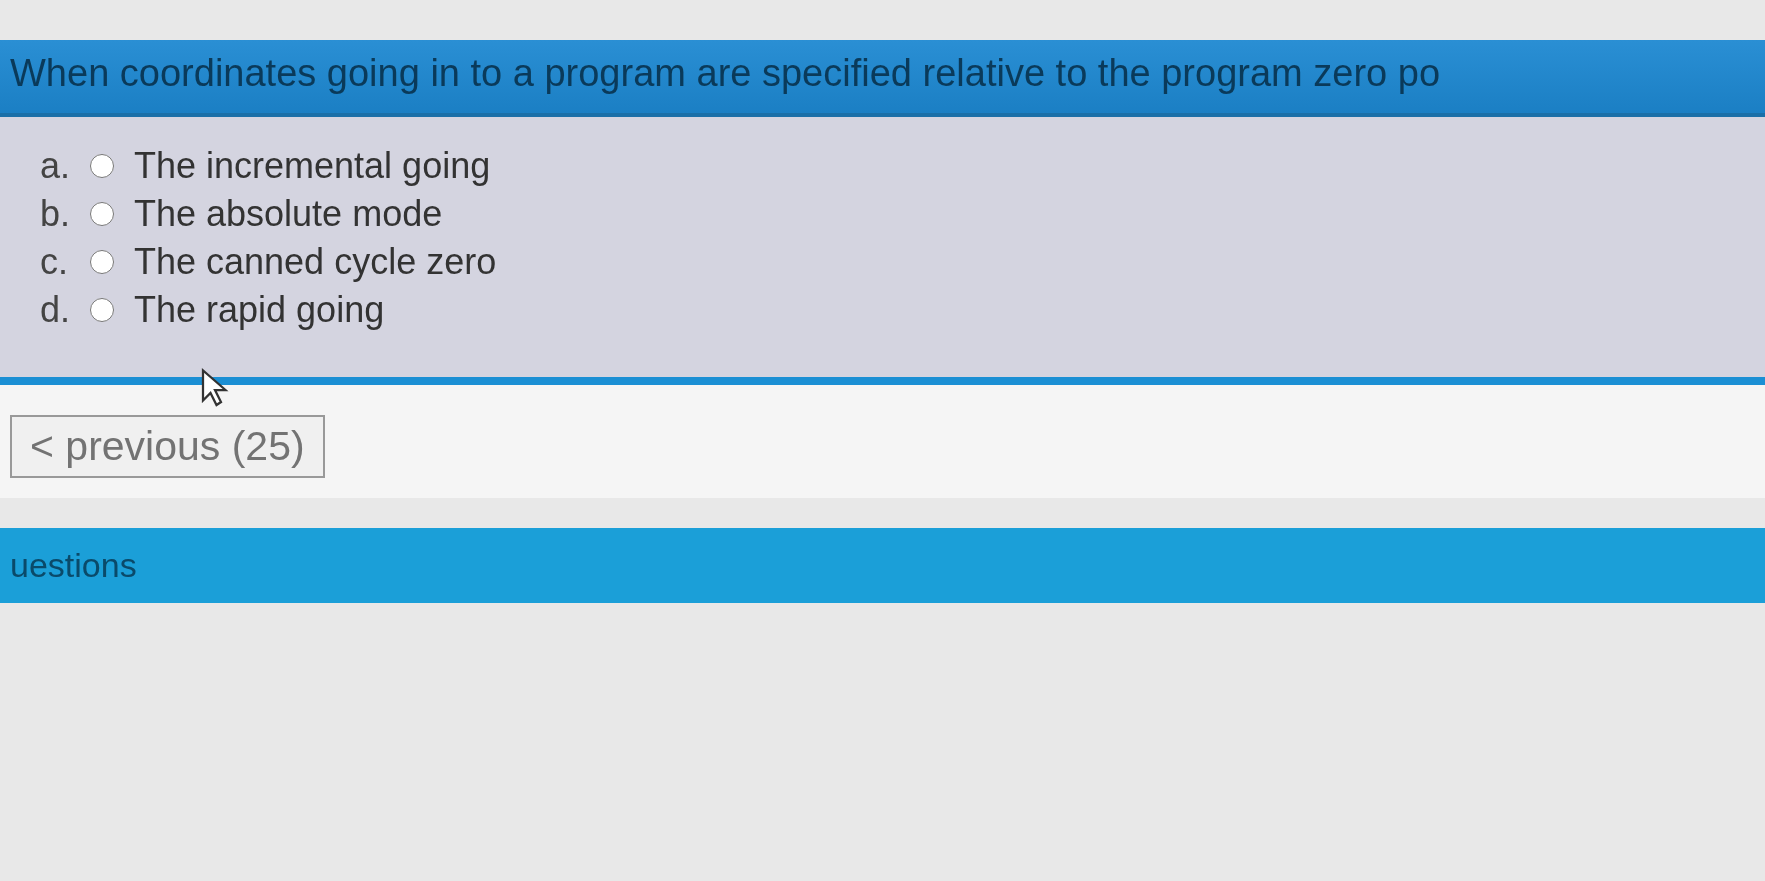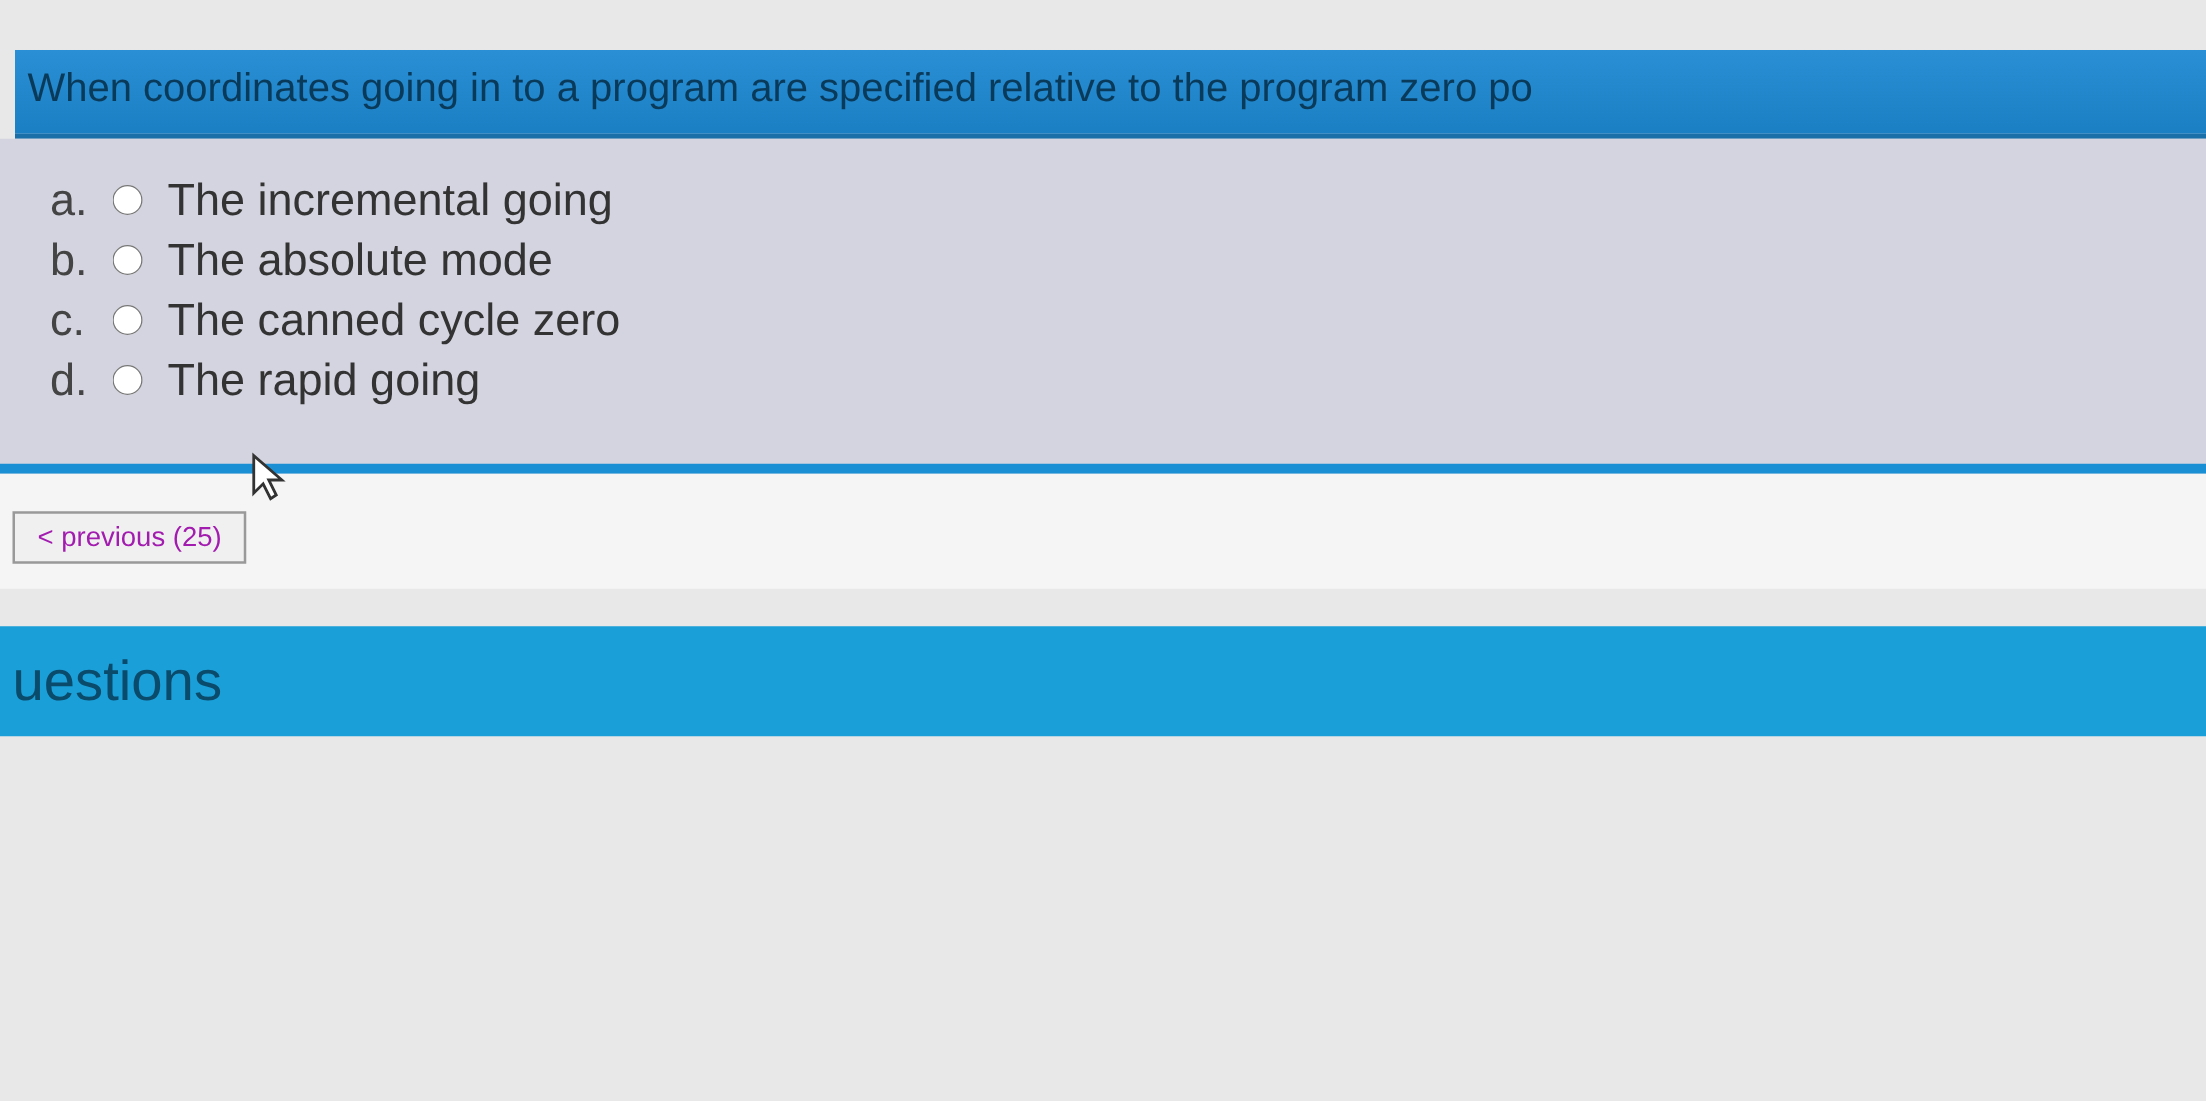--- a/index.html
+++ b/index.html
@@ -13,27 +13,26 @@
       width: 1765px;
       height: 881px;
       overflow: hidden;
     }
     .page-wrapper {
       padding-top: 40px;
     }
     .question-header {
       background: linear-gradient(to bottom, #2a8fd4, #1b7fc4);
       color: #0a3a5a;
-      font-size: 32px;
+      font-size: 38px;
       padding: 12px 10px 18px 10px;
       border-bottom: 4px solid #1a6fa8;
       font-weight: 400;
       white-space: nowrap;
       overflow: hidden;
-      margin-left: 12px;
     }
     .answers-panel {
       background: #d4d4e0;
       padding: 28px 20px 40px 40px;
       border-bottom: 8px solid #1b8fd4;
     }
     .answer-row {
       display: flex;
       align-items: center;
       margin-bottom: 6px;
@@ -54,41 +53,41 @@
       color: #333;
     }
     .nav-bar {
       background: #f5f5f5;
       padding: 30px 10px 20px 10px;
       display: flex;
       gap: 14px;
       position: relative;
     }
     .nav-button {
-      font-size: 22px;
+      font-size: 41px;
       padding: 6px 18px;
       background: #f0f0f0;
       border: 2px solid #999;
-      color: #a21caf;
+      color: #737373;
       cursor: pointer;
       font-family: inherit;
     }
     .cursor-icon {
       position: absolute;
       top: -18px;
       left: 200px;
       pointer-events: none;
     }
     .footer-bar {
       background: #1b9fd8;
       padding: 18px 10px;
       margin-top: 30px;
     }
     .footer-label {
-      font-size: 45px;
+      font-size: 34px;
       color: #0a4a6a;
     }
   </style>
 </head>
 <body>
 
 <div class="page-wrapper">
 
   <div class="question-header">
     <span>When coordinates going in to a program are specified relative to the program zero po</span>

